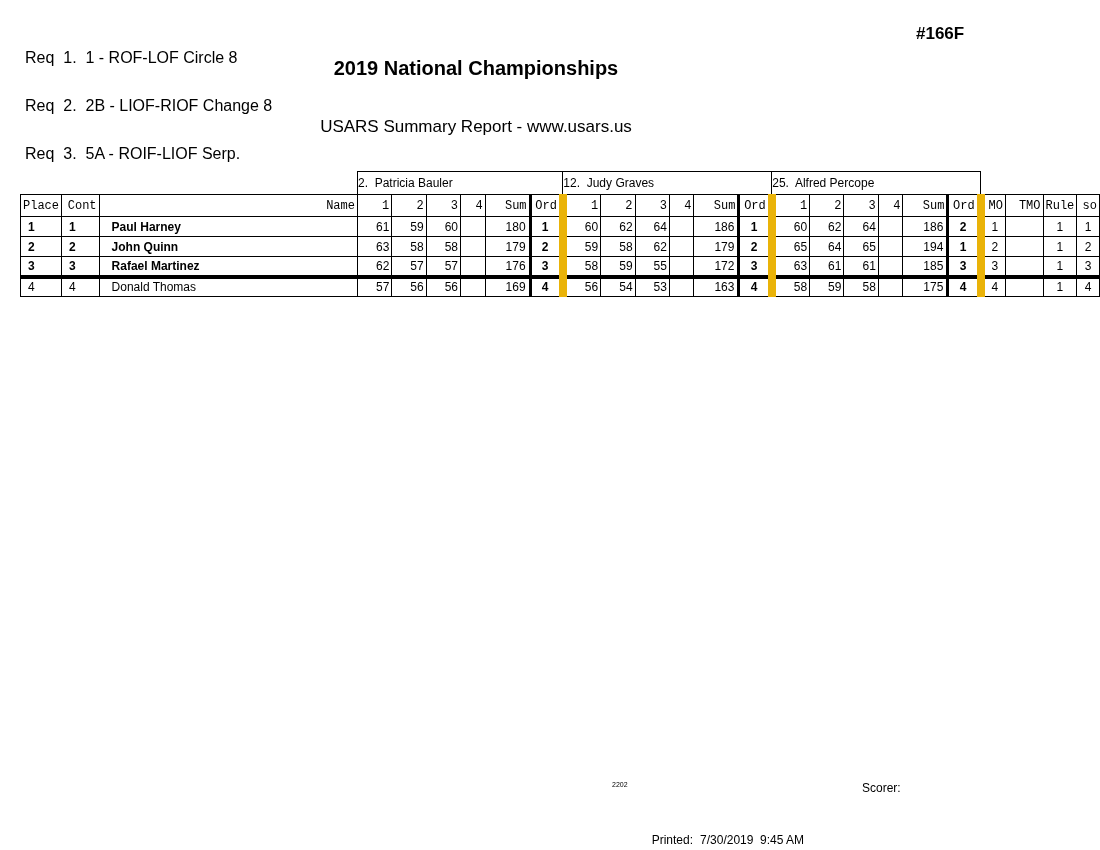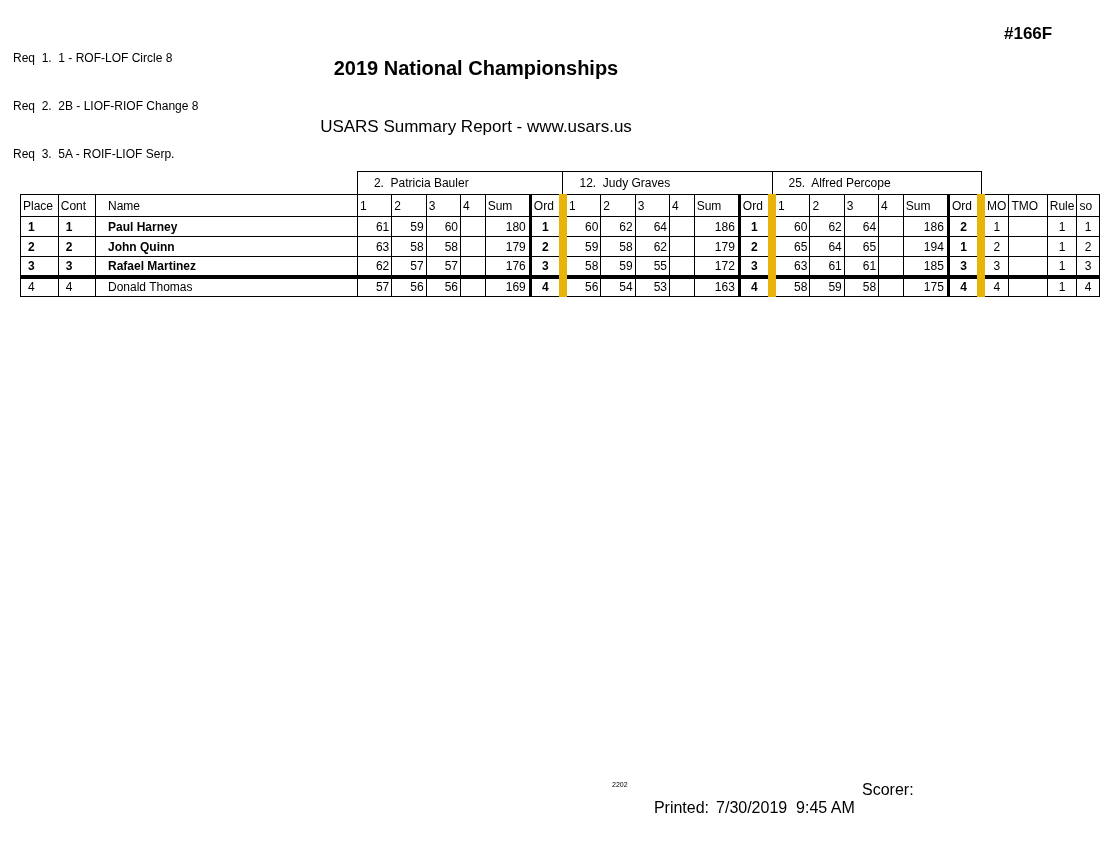--- a/index.html
+++ b/index.html
@@ -6,60 +6,60 @@
   html, body { background: #ffffff; }
   body {
     width: 1100px; height: 850px;
     font-family: "Liberation Sans", sans-serif;
     color: #000000;
     position: relative;
     overflow: hidden;
   }
   .abs { position: absolute; white-space: pre; }
 
-  .req-block { left: 13px; top: 18px; font-size: 12px; line-height: 16px; }
+  .req-block { left: 25px; top: 18px; font-size: 16px; line-height: 16px; }
 
   .hdr-center { left: 0; top: 20px; width: 952px; text-align: center; white-space: pre; }
   .t1 { font-size: 20px; font-weight: bold; line-height: 24px; }
   .t2 { font-size: 16px; line-height: 19px; }
   .t3 { font-size: 22px; font-weight: bold; line-height: 23px; }
   .t4 { font-size: 17px; line-height: 21px; }
 
-  .event-number { left: 1004px; top: 24px; font-size: 17px; font-weight: bold; }
+  .event-number { left: 916px; top: 24px; font-size: 17px; font-weight: bold; }
 
   .tbl-wrap { left: 20px; top: 135px; }
   table { border-collapse: collapse; table-layout: fixed; }
   td, th {
     border: 1px solid #000;
     font-size: 12px;
     font-weight: normal;
     height: 20px;
     padding: 0 2px;
     overflow: hidden;
     white-space: nowrap;
     vertical-align: middle;
   }
   tr.judge-row td { height: 23px; }
-  tr.header-row th { height: 22px; text-align: left; }
+  tr.header-row th { height: 22px; text-align: right; font-family: Liberation Mono, monospace; }
   .nob { border: none; }
-  .judge-name { text-align: left; padding-left: 16px; white-space: pre; }
+  .judge-name { text-align: left; padding-left: 0; white-space: pre; }
   .h-name, .name { text-align: left; padding-left: 12px; }
   .place, .cont { text-align: left; padding-left: 7px; }
   .score { text-align: left; padding-left: 18px; }
   .sum { text-align: right; padding-right: 3px; padding-left: 12px; }
   .ord-col { border-left: 3px solid #000; border-right: 8px solid #eab308; text-align: center; }
   td.ord-col { font-weight: bold; }
   .right-col { text-align: center; }
   tr.boldrow .place, tr.boldrow .cont, tr.boldrow .name { font-weight: bold; }
   tr.cutline td { border-top: 4px solid #000; }
 
   .f-code { left: 612px; top: 781px; font-size: 7px; }
-  .f-printed { left: 645px; top: 781px; font-size: 16px; }
+  .f-printed { left: 645px; top: 819px; font-size: 12px; }
   .f-printed .val { margin-left: 7px; white-space: pre; }
-  .f-scorer { left: 862px; top: 781px; font-size: 16px; }
+  .f-scorer { left: 862px; top: 781px; font-size: 12px; }
 </style>
 </head>
 <body>
 
 <div class="abs req-block">
   <div>Req  1.  1 - ROF-LOF Circle 8</div>
   <div>Req  2.  2B - LIOF-RIOF Change 8</div>
   <div>Req  3.  5A - ROIF-LIOF Serp.</div>
 </div>
 

